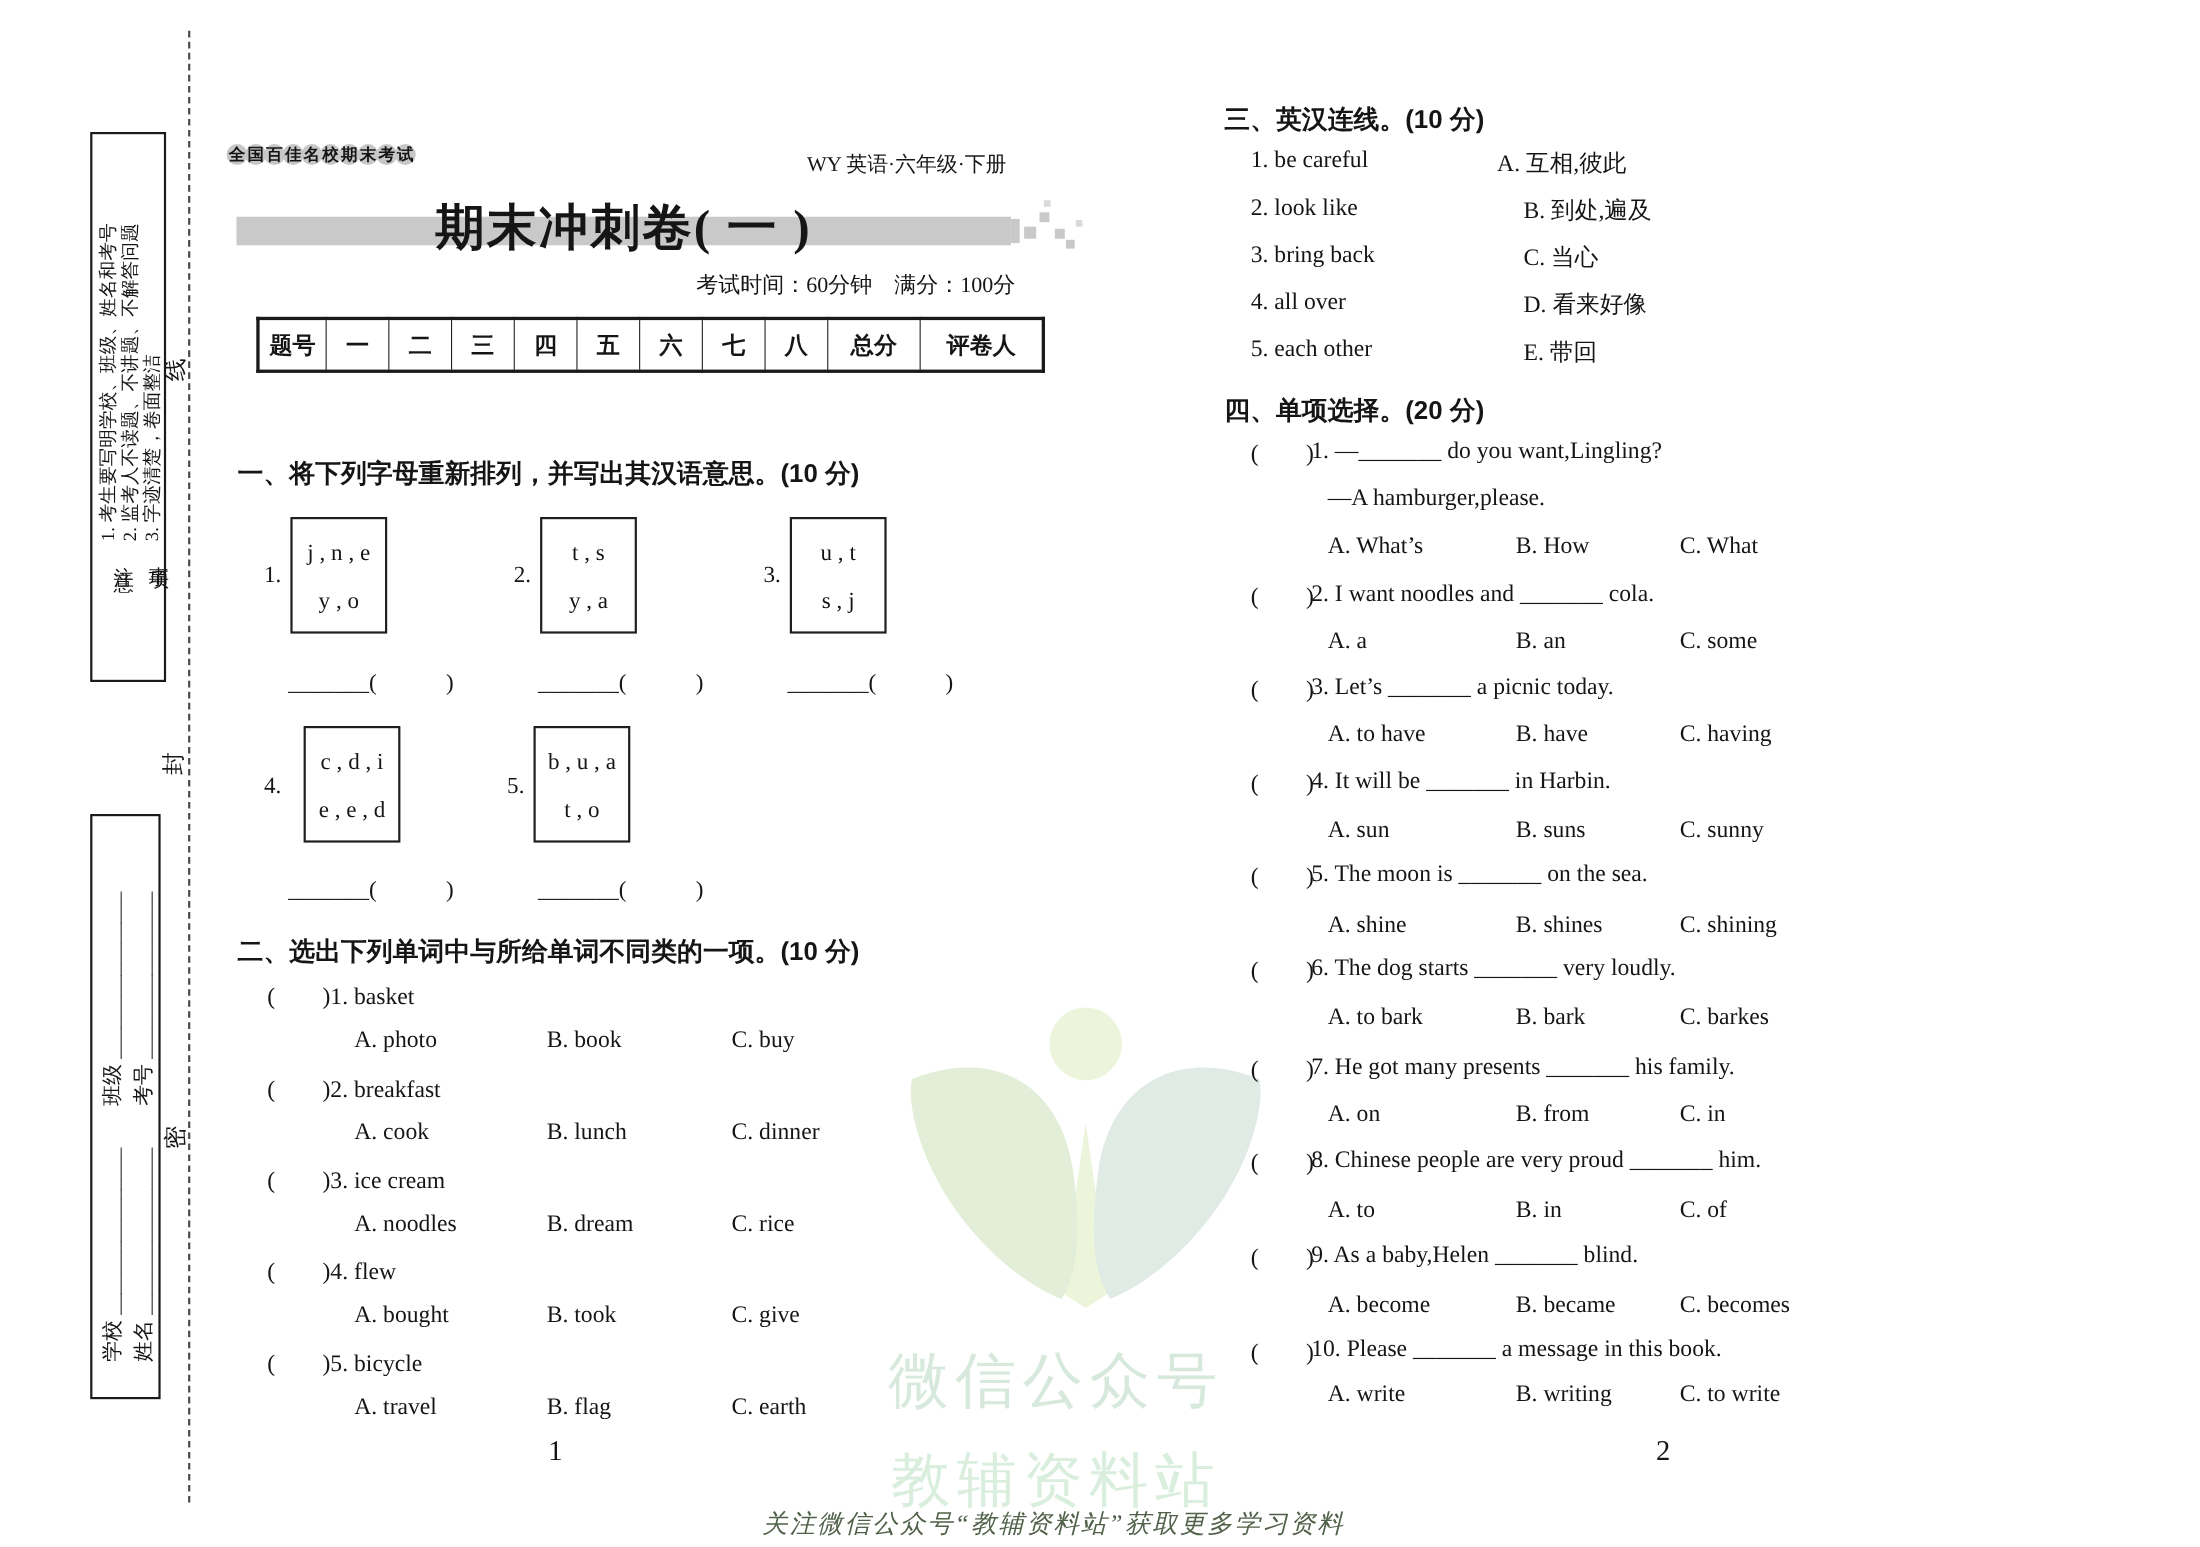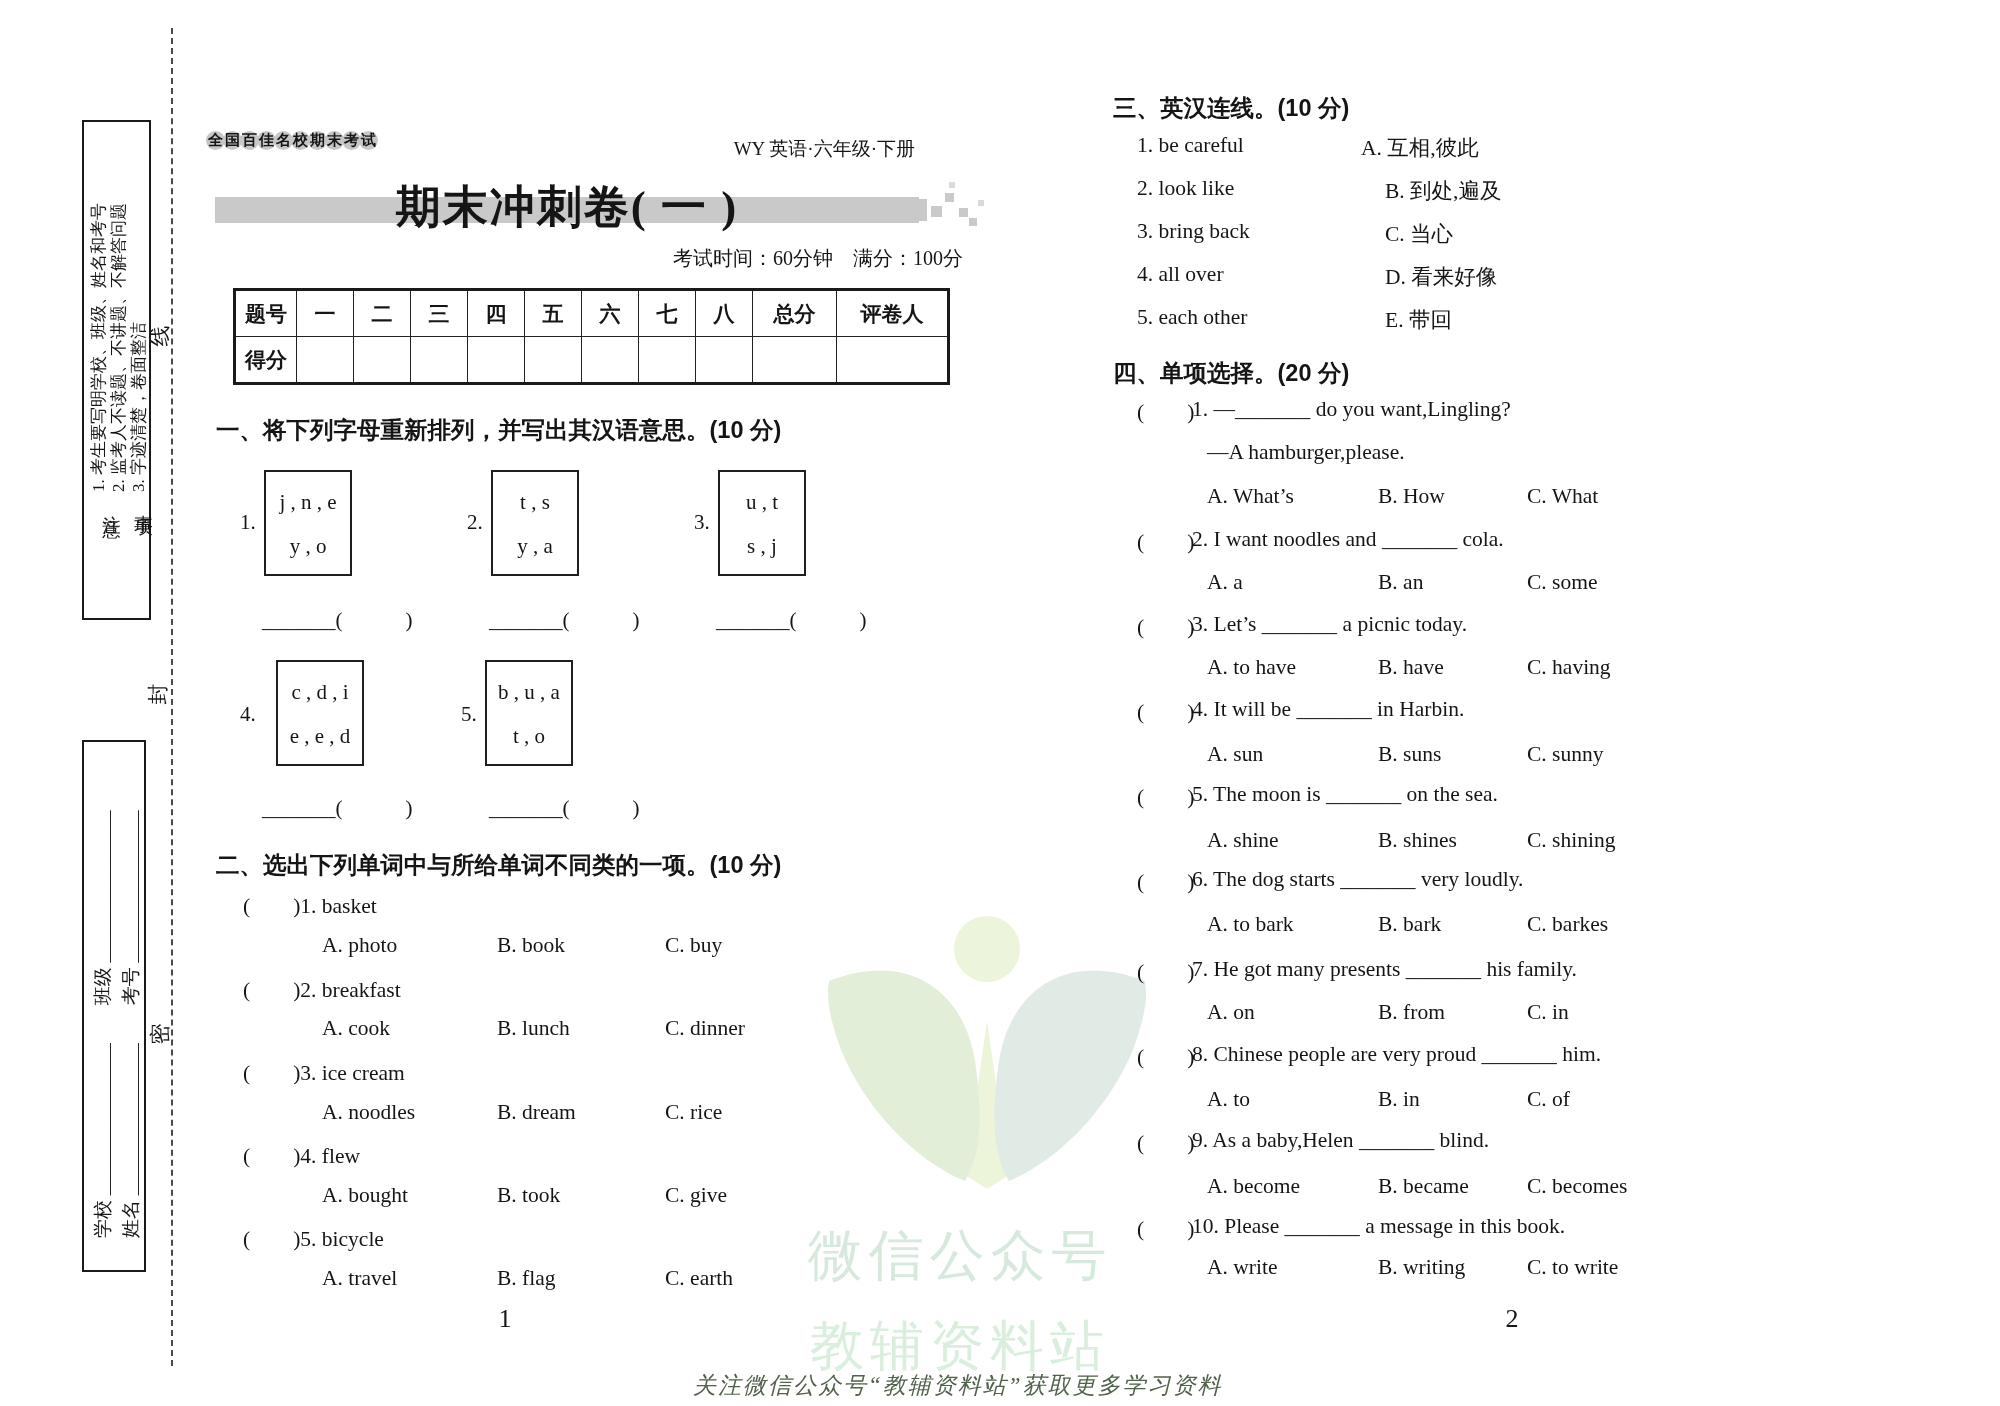--- a/index.html
+++ b/index.html
@@ -91,21 +91,21 @@
 <div class="abs" style="left:215px;top:197px;width:704px;height:26px;background:#c9c9c9;"></div>
 <div class="px" style="left:919px;top:199px;width:8px;height:22px;"></div>
 <div class="px" style="left:931px;top:206px;width:11px;height:11px;"></div>
 <div class="px" style="left:945px;top:193px;width:9px;height:9px;"></div>
 <div class="px" style="left:959px;top:208px;width:9px;height:9px;"></div>
 <div class="px" style="left:969px;top:218px;width:8px;height:8px;"></div>
 <div class="pxl" style="left:949px;top:182px;width:6px;height:6px;"></div>
 <div class="pxl" style="left:978px;top:200px;width:6px;height:6px;"></div>
 <div class="abs sans b nw" style="left:215px;top:177px;width:704px;text-align:center;font-size:45px;letter-spacing:2px;">期末冲刺卷( 一 )</div>
 
-<div class="abs serif nw" style="left:593px;top:245px;width:370px;text-align:right;font-size:20px;">考试时间：60分钟　满分：100分</div>
+<div class="abs serif nw" style="left:593px;top:245px;width:370px;text-align:center;font-size:20px;">考试时间：60分钟　满分：100分</div>
 
 <table class="score abs" style="left:233px;top:288px;">
   <colgroup>
     <col style="width:62px">
       <col style="width:57px">
       <col style="width:57px">
       <col style="width:57px">
     <col style="width:57px">
       <col style="width:57px">
       <col style="width:57px">
@@ -121,33 +121,20 @@
     <td>二</td>
     <td>三</td>
     <td>四</td>
     <td>五</td>
     <td>六</td>
     <td>七</td>
     <td>八</td>
     <td>总分</td>
     <td>评卷人</td>
   </tr>
-  <tr>
-    <td>得分</td>
-    <td></td>
-        <td></td>
-    <td></td>
-        <td></td>
-    <td></td>
-        <td></td>
-    <td></td>
-        <td></td>
-    <td></td>
-        <td></td>
-  </tr>
 </tbody>
   </table>
 
 <div class="abs heading" style="left:216px;top:414px;">一、将下列字母重新排列，并写出其汉语意思。(10 分)</div>
 
 <span class="boxnum" style="left:240px;top:510px;">1.</span>
 <div class="letterbox" style="left:264px;top:470px;">
   <div>j , n , e</div>
   <div>y , o</div>
 </div>

